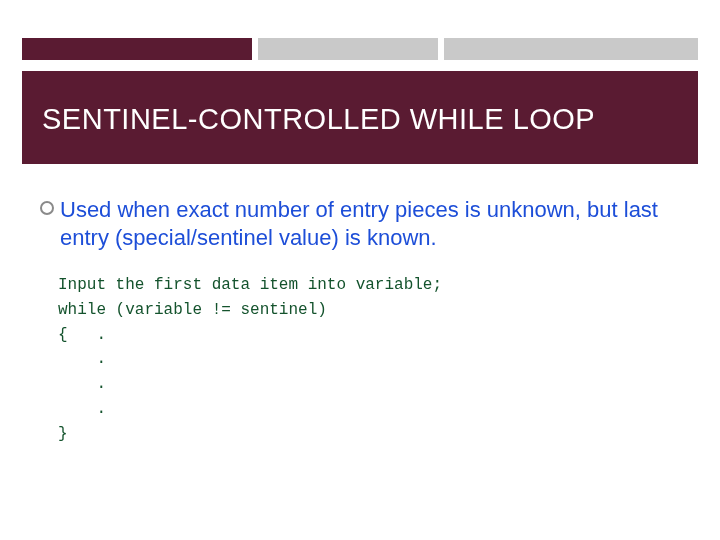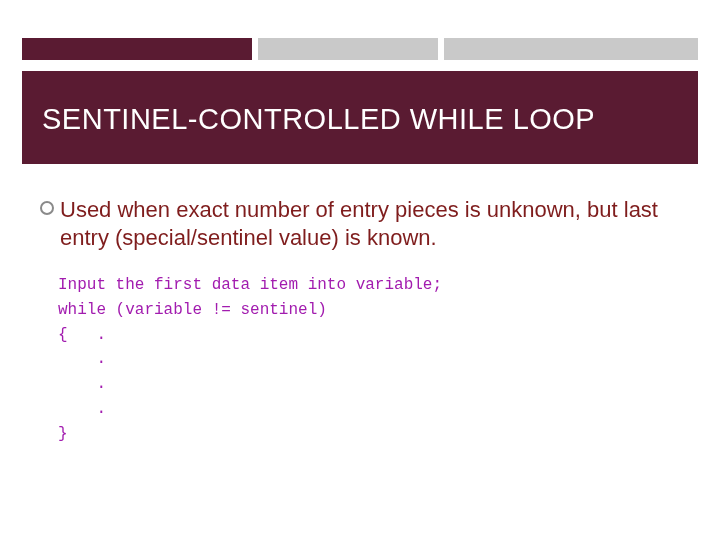--- a/index.html
+++ b/index.html
@@ -68,30 +68,30 @@
     height: 14px;
     border: 2px solid #8a8a8a;
     border-radius: 50%;
     margin-right: 6px;
     margin-top: 5px;
     box-sizing: border-box;
   }
   .bullet-text {
     font-size: 22px;
     line-height: 1.25;
-    color: #7f1d1d;
+    color: #1d4ed8;
   }
 
   .code-block {
     margin-top: 22px;
     margin-left: 18px;
     font-family: "Courier New", Courier, monospace;
     font-size: 16px;
     line-height: 1.55;
-    color: #a21caf;
+    color: #14532d;
   }
   .code-line {
     white-space: pre;
   }
 </style>
 </head>
 <body>
 
 <div class="slide">
 

